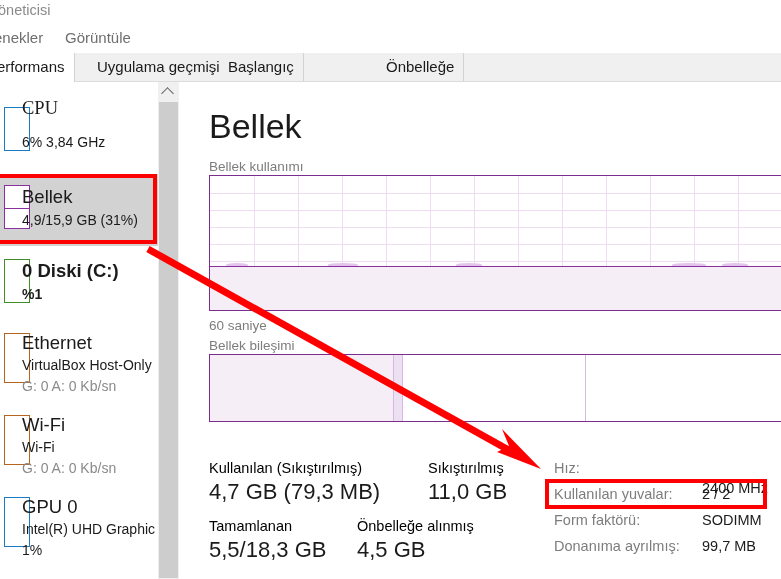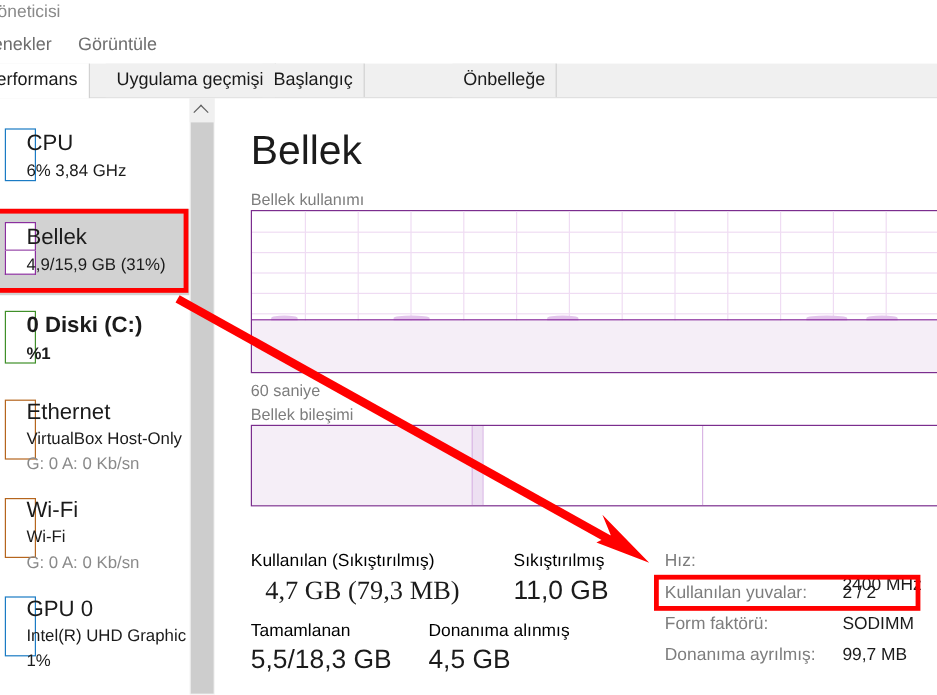--- a/index.html
+++ b/index.html
@@ -179,21 +179,21 @@
     <div class="tab active" style="left:-12px;">erformans</div>
     <div class="tab" style="left:88px;">Uygulama geçmişi</div>
     <div class="tab" style="left:219px;">Başlangıç</div>
     <div class="tab" style="left:377px;">Önbelleğe</div>
   </div>
 
   <div class="sidebar">
 
     <div class="side-item" style="top:14px;">
       <div class="side-icon" style="border:1.5px solid #1a7bc4;"></div>
-      <div class="side-title" style="top:12px;">CPU</div>
+      <div class="side-title" style="top:2px;font-family:Liberation Serif, serif;">CPU</div>
       <div class="side-sub" style="top:38px;">6%  3,84 GHz</div>
     </div>
 
     <div class="side-item selected" style="top:92px;height:72px;">
       <div class="side-icon split">
         <div class="mini-top" style="border:1.5px solid #8a2f9e;"></div>
         <div class="mini-bot" style="border:1.5px solid #8a2f9e;border-top:none;"></div>
       </div>
       <div class="side-title" style="top:12px;">Bellek</div>
       <div class="side-sub" style="top:38px;">4,9/15,9 GB (31%)</div>
@@ -276,26 +276,26 @@
     <div class="comp-bar">
       <div class="comp-seg" style="left:0;width:183px;background:#f5eef7;"></div>
       <div class="comp-seg" style="left:183px;width:9px;background:#ede0f2;"></div>
       <div class="comp-div" style="left:183px;"></div>
       <div class="comp-div" style="left:192px;"></div>
       <div class="comp-div" style="left:375px;"></div>
     </div>
 
     <div class="stats-left">
       <div class="stat-lbl" style="left:0;top:0;">Kullanılan (Sıkıştırılmış)</div>
-      <div class="stat-val" style="left:12px;top:19px;font-family:Liberation Serif, serif;">4,7 GB (79,3 MB)</div>
+      <div class="stat-val" style="left:0;top:19px;">4,7 GB (79,3 MB)</div>
       <div class="stat-lbl" style="left:219px;top:0;">Sıkıştırılmış</div>
       <div class="stat-val" style="left:219px;top:19px;">11,0 GB</div>
       <div class="stat-lbl" style="left:0;top:58px;">Tamamlanan</div>
       <div class="stat-val" style="left:0;top:77px;">5,5/18,3 GB</div>
-      <div class="stat-lbl" style="left:148px;top:58px;">Donanıma alınmış</div>
+      <div class="stat-lbl" style="left:148px;top:58px;">Önbelleğe alınmış</div>
       <div class="stat-val" style="left:148px;top:77px;">4,5 GB</div>
     </div>
 
     <div class="stats-right">
       <div class="kv-lbl" style="top:0;">Hız:</div>
       <div class="kv-val" style="top:0;margin-top:20px;">2400 MHz</div>
       <div class="kv-lbl" style="top:26px;">Kullanılan yuvalar:</div>
       <div class="kv-val" style="top:26px;">2 / 2</div>
       <div class="kv-lbl" style="top:52px;">Form faktörü:</div>
       <div class="kv-val" style="top:52px;">SODIMM</div>

